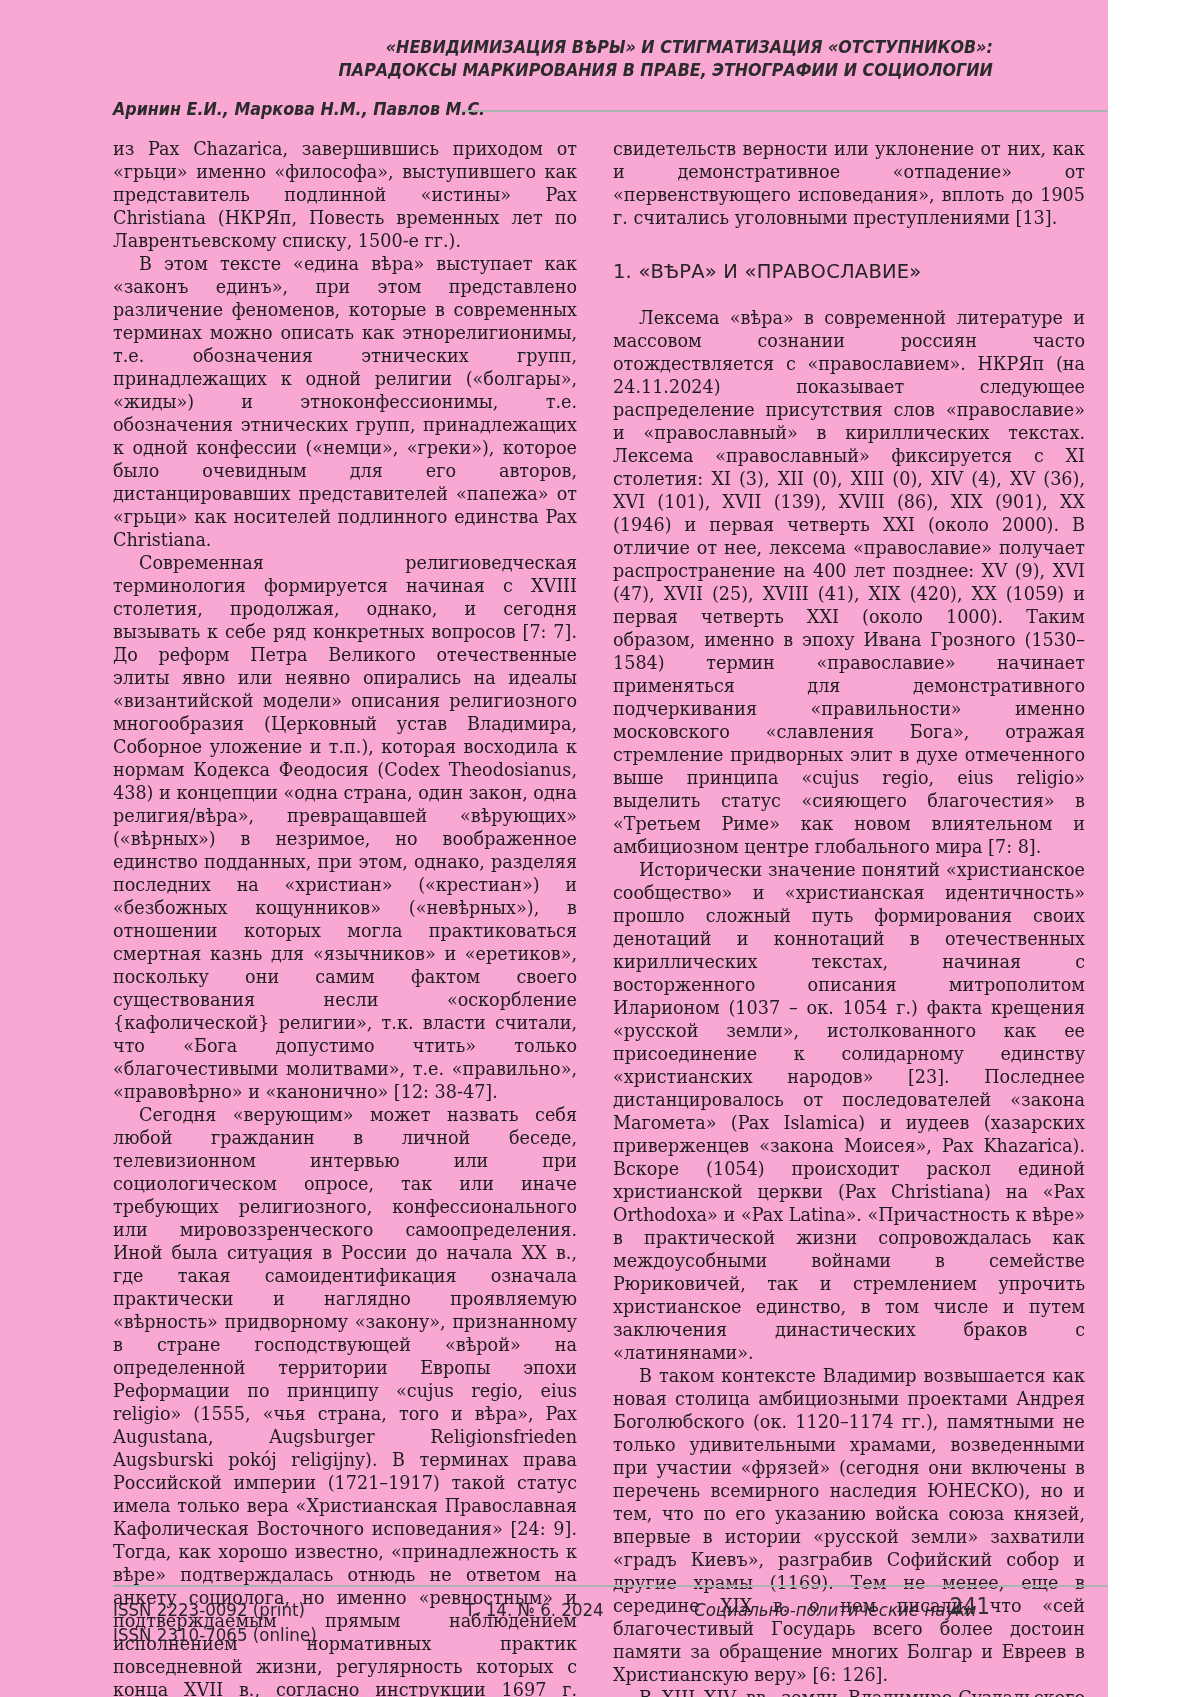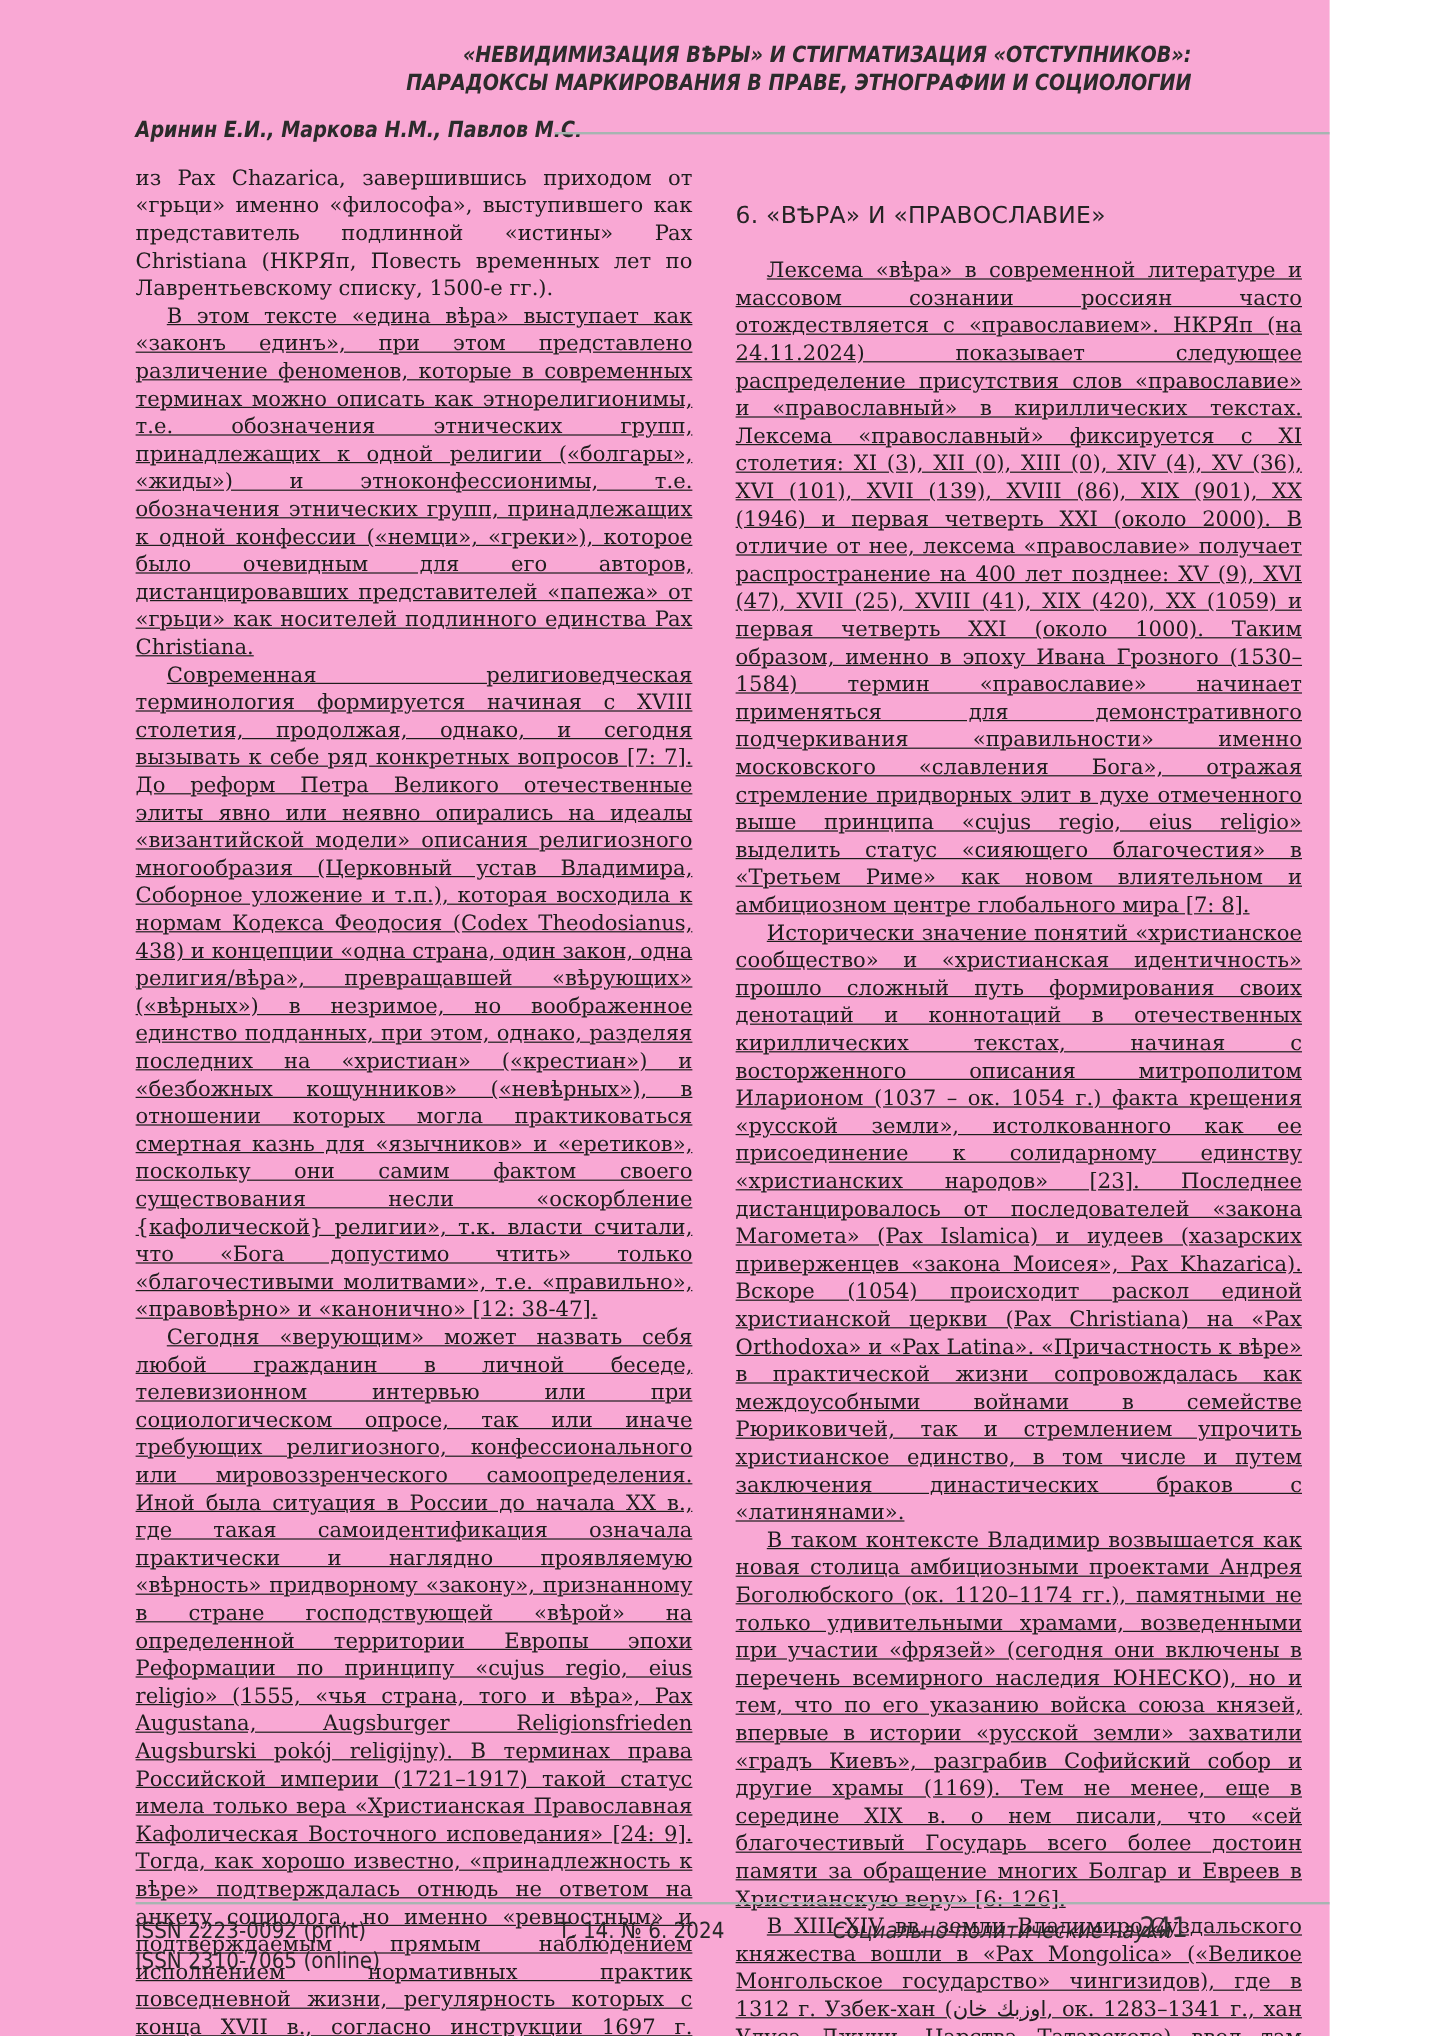--- a/index.html
+++ b/index.html
@@ -23,21 +23,21 @@
   .rule { position:absolute; background:#a7b4b1; }
   .hdr-rule  { top:110px; left:462px; width:680px; height:2px; }
   .ftr-rule  { top:1585px; left:113px; width:1029px; height:2px; }
   .crop-v-top    { left:1117px; top:20px;   width:2px; height:158px; }
   .crop-v-bottom { left:1117px; top:1532px; width:2px; height:106px; }
   
   .cols { position:absolute; left:113px; top:138px; width:972px; display:flex; gap:36px; }
   .col-left  { width:464px; }
   .col-right { width:472px; }
   .cols p { margin:0; text-align:justify; font-size:17.6px; line-height:23px; }
-  .cols p.indent { text-indent:26px;text-decoration:underline; }
+  .cols p.indent { text-indent:26px; }
   .section-heading {
     font-family:"DejaVu Sans","Liberation Sans",sans-serif;
     font-size:19.5px; line-height:23px; color:#242424;
     margin:30px 0 24px 0; letter-spacing:0.2px;
   }
   
   .ftr {
     font-family:"DejaVu Sans","Liberation Sans",sans-serif;
     font-size:18.5px; color:#272727;
   }
@@ -66,21 +66,22 @@
   <div class="rule crop-v-top"></div>
 
   <div class="cols">
     <div class="col-left">
       <p>из Pax Chazarica, завершившись приходом от «грьци» именно «философа», выступившего как представитель подлинной «истины» Pax Christiana (НКРЯп, Повесть временных лет по Лаврентьевскому списку, 1500-е гг.).</p>
       <p class="indent">В этом тексте «едина вѣра» выступает как «законъ единъ», при этом представлено различение феноменов, которые в современных терминах можно описать как этнорелигионимы, т.е. обозначения этнических групп, принадлежащих к одной религии («болгары», «жиды») и этноконфессионимы, т.е. обозначения этнических групп, принадлежащих к одной конфессии («немци», «греки»), которое было очевидным для его авторов, дистанцировавших представителей «папежа» от «грьци» как носителей подлинного единства Pax Christiana.</p>
       <p class="indent">Современная религиоведческая терминология формируется начиная с XVIII столетия, продолжая, однако, и сегодня вызывать к себе ряд конкретных вопросов [7: 7]. До реформ Петра Великого отечественные элиты явно или неявно опирались на идеалы «византийской модели» описания религиозного многообразия (Церковный устав Владимира, Соборное уложение и т.п.), которая восходила к нормам Кодекса Феодосия (Codex Theodosianus, 438) и концепции «одна страна, один закон, одна религия/вѣра», превращавшей «вѣрующих» («вѣрных») в незримое, но воображенное единство подданных, при этом, однако, разделяя последних на «христиан» («крестиан») и «безбожных кощунников» («невѣрных»), в отношении которых могла практиковаться смертная казнь для «язычников» и «еретиков», поскольку они самим фактом своего существования несли «оскорбление {кафолической} религии», т.к. власти считали, что «Бога допустимо чтить» только «благочестивыми молитвами», т.е. «правильно», «правовѣрно» и «канонично» [12: 38-47].</p>
       <p class="indent">Сегодня «верующим» может назвать себя любой гражданин в личной беседе, телевизионном интервью или при социологическом опросе, так или иначе требующих религиозного, конфессионального или мировоззренческого самоопределения. Иной была ситуация в России до начала XX в., где такая самоидентификация означала практически и наглядно проявляемую «вѣрность» придворному «закону», признанному в стране господствующей «вѣрой» на определенной территории Европы эпохи Реформации по принципу «cujus regio, eius religio» (1555, «чья страна, того и вѣра», Pax Augustana, Augsburger Religionsfrieden Augsburski pokój religijny). В терминах права Российской империи (1721–1917) такой статус имела только вера «Христианская Православная Кафолическая Восточного исповедания» [24: 9]. Тогда, как хорошо известно, «принадлежность к вѣре» подтверждалась отнюдь не ответом на анкету социолога, но именно «ревностным» и подтверждаемым прямым наблюдением исполнением нормативных практик повседневной жизни, регулярность которых с конца XVII в., согласно инструкции 1697 г. последнего патриарха допетровской Церкви Адриана (Святейший Кир Адриан, архиепископ Московский и всея России и всех Северных стран Патриарх, 1638–1700), должна была документироваться духовенством («исповедные росписи» и т.п.) прежде всего для «видимизации» тайных «раскольщиков» по специальной канцелярской форме, просуществовавшей около 200 лет (1737–1917). Игнорирование таких наглядных</p>
     </div>
     <div class="col-right">
-      <div class="section-heading">6. «ВѢРА» И «ПРАВОСЛАВИЕ»</div>
+      <p>свидетельств верности или уклонение от них, как и демонстративное «отпадение» от «первенствующего исповедания», вплоть до 1905 г. считались уголовными преступлениями [13].</p>
+      <div class="section-heading">1. «ВѢРА» И «ПРАВОСЛАВИЕ»</div>
       <p class="indent">Лексема «вѣра» в современной литературе и массовом сознании россиян часто отождествляется с «православием». НКРЯп (на 24.11.2024) показывает следующее распределение присутствия слов «православие» и «православный» в кириллических текстах. Лексема «православный» фиксируется с XI столетия: XI (3), XII (0), XIII (0), XIV (4), XV (36), XVI (101), XVII (139), XVIII (86), XIX (901), XX (1946) и первая четверть XXI (около 2000). В отличие от нее, лексема «православие» получает распространение на 400 лет позднее: XV (9), XVI (47), XVII (25), XVIII (41), XIX (420), XX (1059) и первая четверть XXI (около 1000). Таким образом, именно в эпоху Ивана Грозного (1530–1584) термин «православие» начинает применяться для демонстративного подчеркивания «правильности» именно московского «славления Бога», отражая стремление придворных элит в духе отмеченного выше принципа «cujus regio, eius religio» выделить статус «сияющего благочестия» в «Третьем Риме» как новом влиятельном и амбициозном центре глобального мира [7: 8].</p>
       <p class="indent">Исторически значение понятий «христианское сообщество» и «христианская идентичность» прошло сложный путь формирования своих денотаций и коннотаций в отечественных кириллических текстах, начиная с восторженного описания митрополитом Иларионом (1037 – ок. 1054 г.) факта крещения «русской земли», истолкованного как ее присоединение к солидарному единству «христианских народов» [23]. Последнее дистанцировалось от последователей «закона Магомета» (Pax Islamica) и иудеев (хазарских приверженцев «закона Моисея», Pax Khazarica). Вскоре (1054) происходит раскол единой христианской церкви (Pax Christiana) на «Pax Orthodoxa» и «Pax Latina». «Причастность к вѣре» в практической жизни сопровождалась как междоусобными войнами в семействе Рюриковичей, так и стремлением упрочить христианское единство, в том числе и путем заключения династических браков с «латинянами».</p>
       <p class="indent">В таком контексте Владимир возвышается как новая столица амбициозными проектами Андрея Боголюбского (ок. 1120–1174 гг.), памятными не только удивительными храмами, возведенными при участии «фрязей» (сегодня они включены в перечень всемирного наследия ЮНЕСКО), но и тем, что по его указанию войска союза князей, впервые в истории «русской земли» захватили «градъ Киевъ», разграбив Софийский собор и другие храмы (1169). Тем не менее, еще в середине XIX в. о нем писали, что «сей благочестивый Государь всего более достоин памяти за обращение многих Болгар и Евреев в Христианскую веру» [6: 126].</p>
       <p class="indent">В XIII–XIV вв. земли Владимиро-Суздальского княжества вошли в «Pax Mongolica» («Великое Монгольское государство» чингизидов), где в 1312 г. Узбек-хан (اوزبك خان, ок. 1283–1341 г., хан Улуса Джучи, Царства Татарского) ввел там ислам как государственную религию, терпимую к «людям книги» (зороастрийцам, иудеям</p>
     </div>
   </div>
 
   <div class="rule ftr-rule"></div>
   <div class="rule crop-v-bottom"></div>
 

